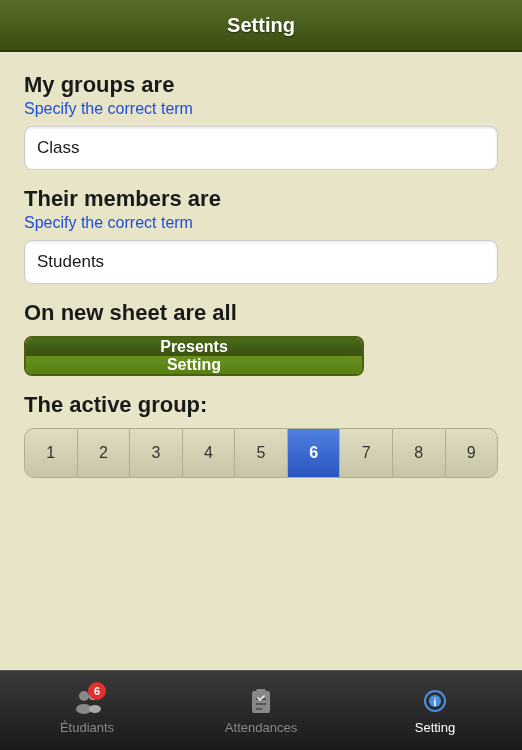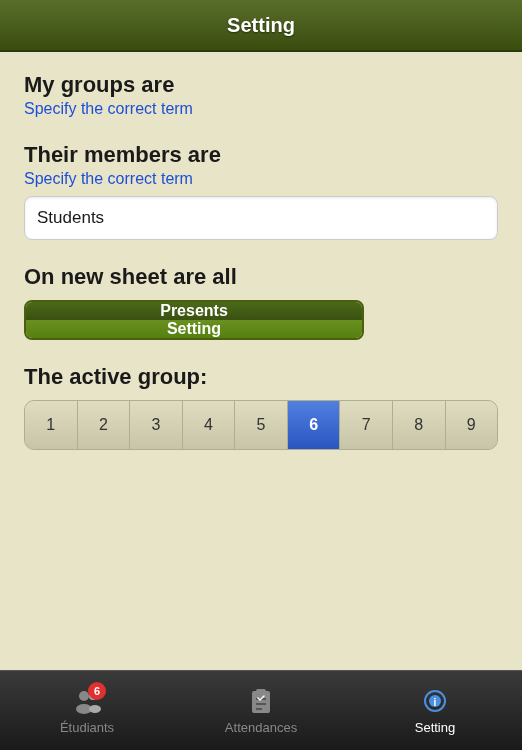--- a/index.html
+++ b/index.html
@@ -31,21 +31,21 @@
 
     
     .content {
       flex: 1;
       background: #e8e4c8;
       padding: 20px 24px;
       overflow-y: auto;
     }
 
     .section {
-      margin-bottom: 24px;
+      margin-bottom: 16px;
     }
 
     .section-title {
       font-size: 22px;
       font-weight: bold;
       color: #1a1a1a;
       margin-bottom: 2px;
     }
 
     .section-subtitle {
@@ -194,20 +194,21 @@
 
 <div class="header">
   <span class="header-title">Setting</span>
 </div>
 
 <div class="content">
 
   <div class="section">
     <div class="section-title">My groups are</div>
     <div class="section-subtitle">Specify the correct term</div>
+    <input class="text-input" type="text" value="Class" placeholder="Class" style="">
   </div>
 
   <div class="section">
     <div class="section-title">Their members are</div>
     <div class="section-subtitle">Specify the correct term</div>
     <input class="text-input" type="text" value="Students" placeholder="Students" style="">
   </div>
 
   <div class="section">
     <div class="section-title">On new sheet are all</div>

